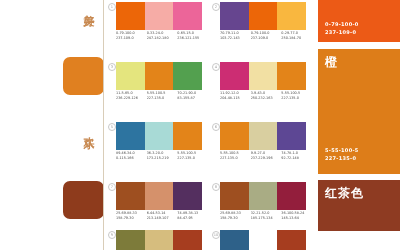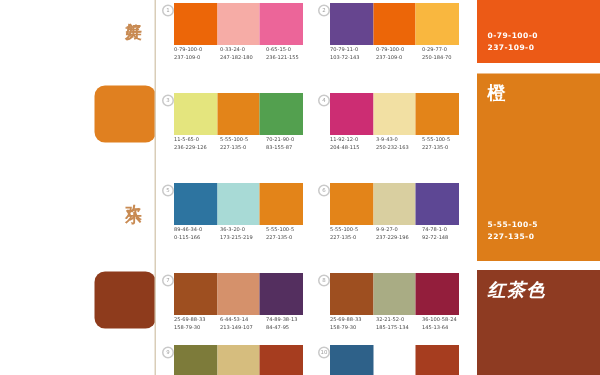--- a/index.html
+++ b/index.html
@@ -299,18 +299,18 @@
   <div class="right-col">
       <div class="rpanel" style="top: 0px; height: 42px; background: rgb(236, 90, 22);">
         <div class="rcode" style="top: 21px;">0-79-100-0</div>
         <div class="rcode" style="top: 29px;">237-109-0</div>
       </div>
       <div class="rpanel" style="top: 49px; height: 125px; background: rgb(221, 125, 25);">
         <div class="rtitle">橙</div>
         <div class="rcode" style="top: 98px;">5-55-100-5</div>
         <div class="rcode" style="top: 106px;">227-135-0</div>
       </div>
-      <div class="rpanel" style="top: 180px; height: 70px; background: rgb(142, 59, 34); font-style: italic;">
+      <div class="rpanel" style="top: 180px; height: 51px; background: rgb(142, 59, 34);">
         <div class="rtitle">红茶色</div>
       </div>
     </div>
 
 </div>
 
 </body></html>

